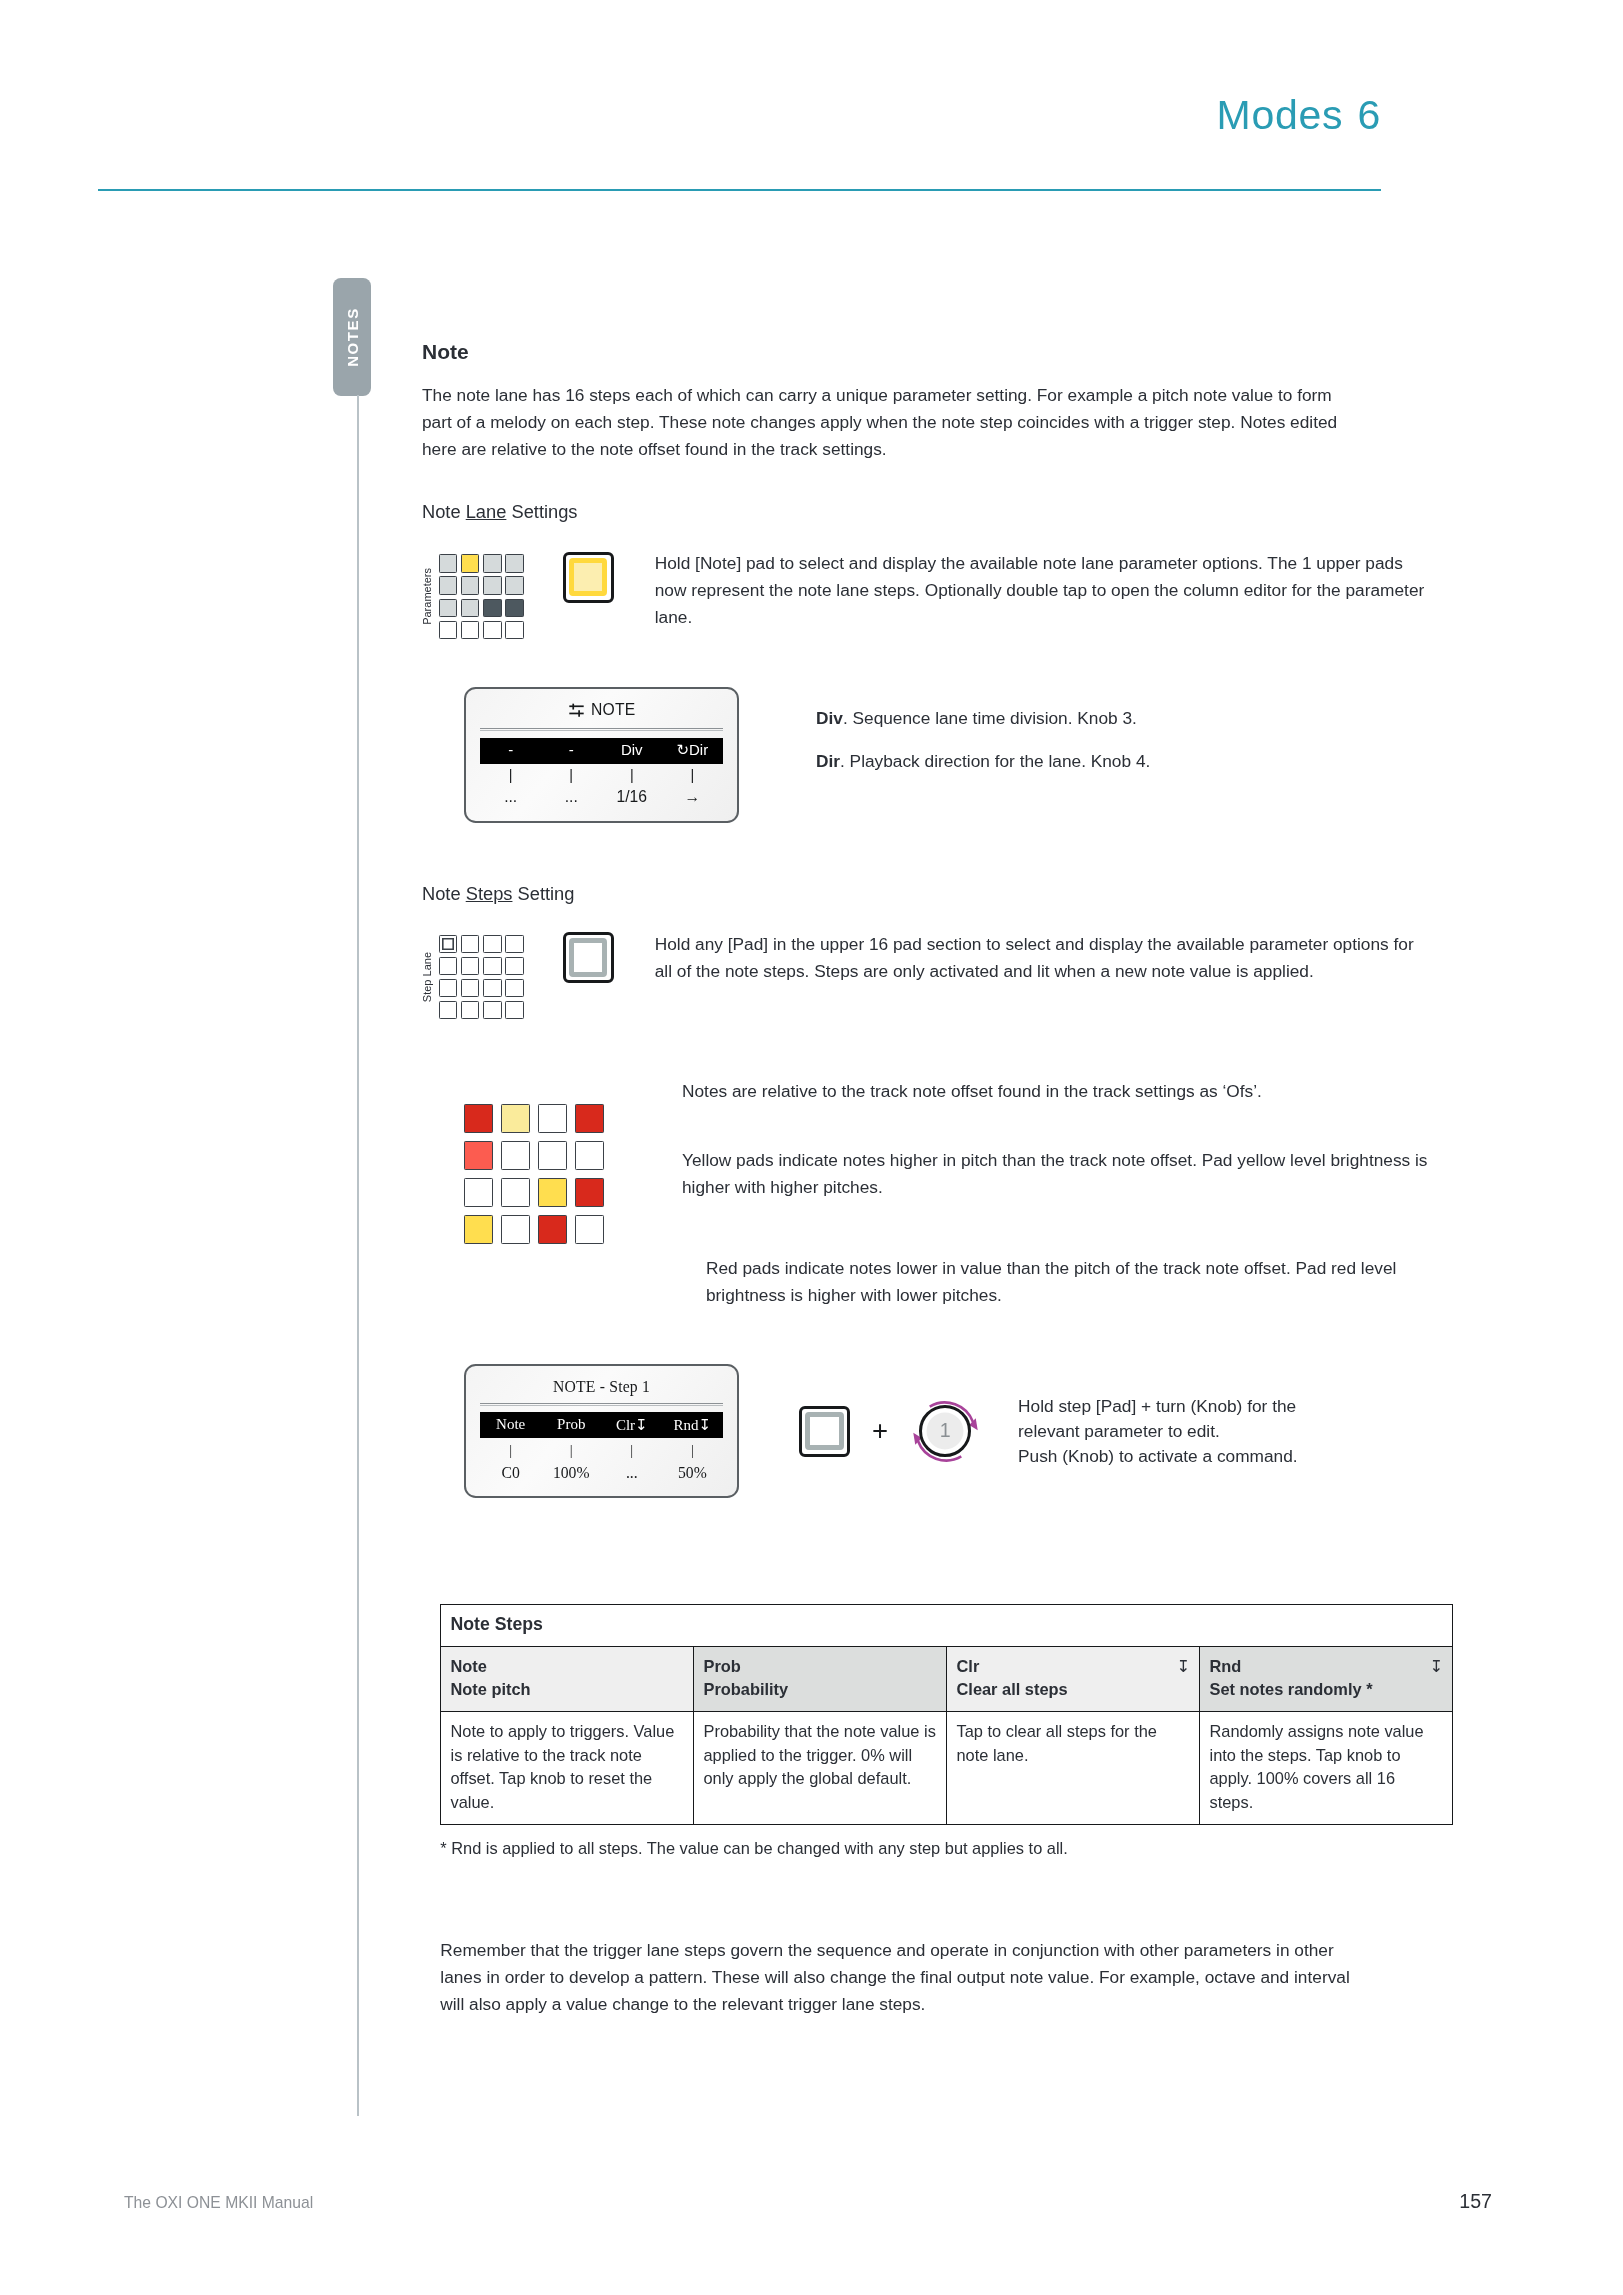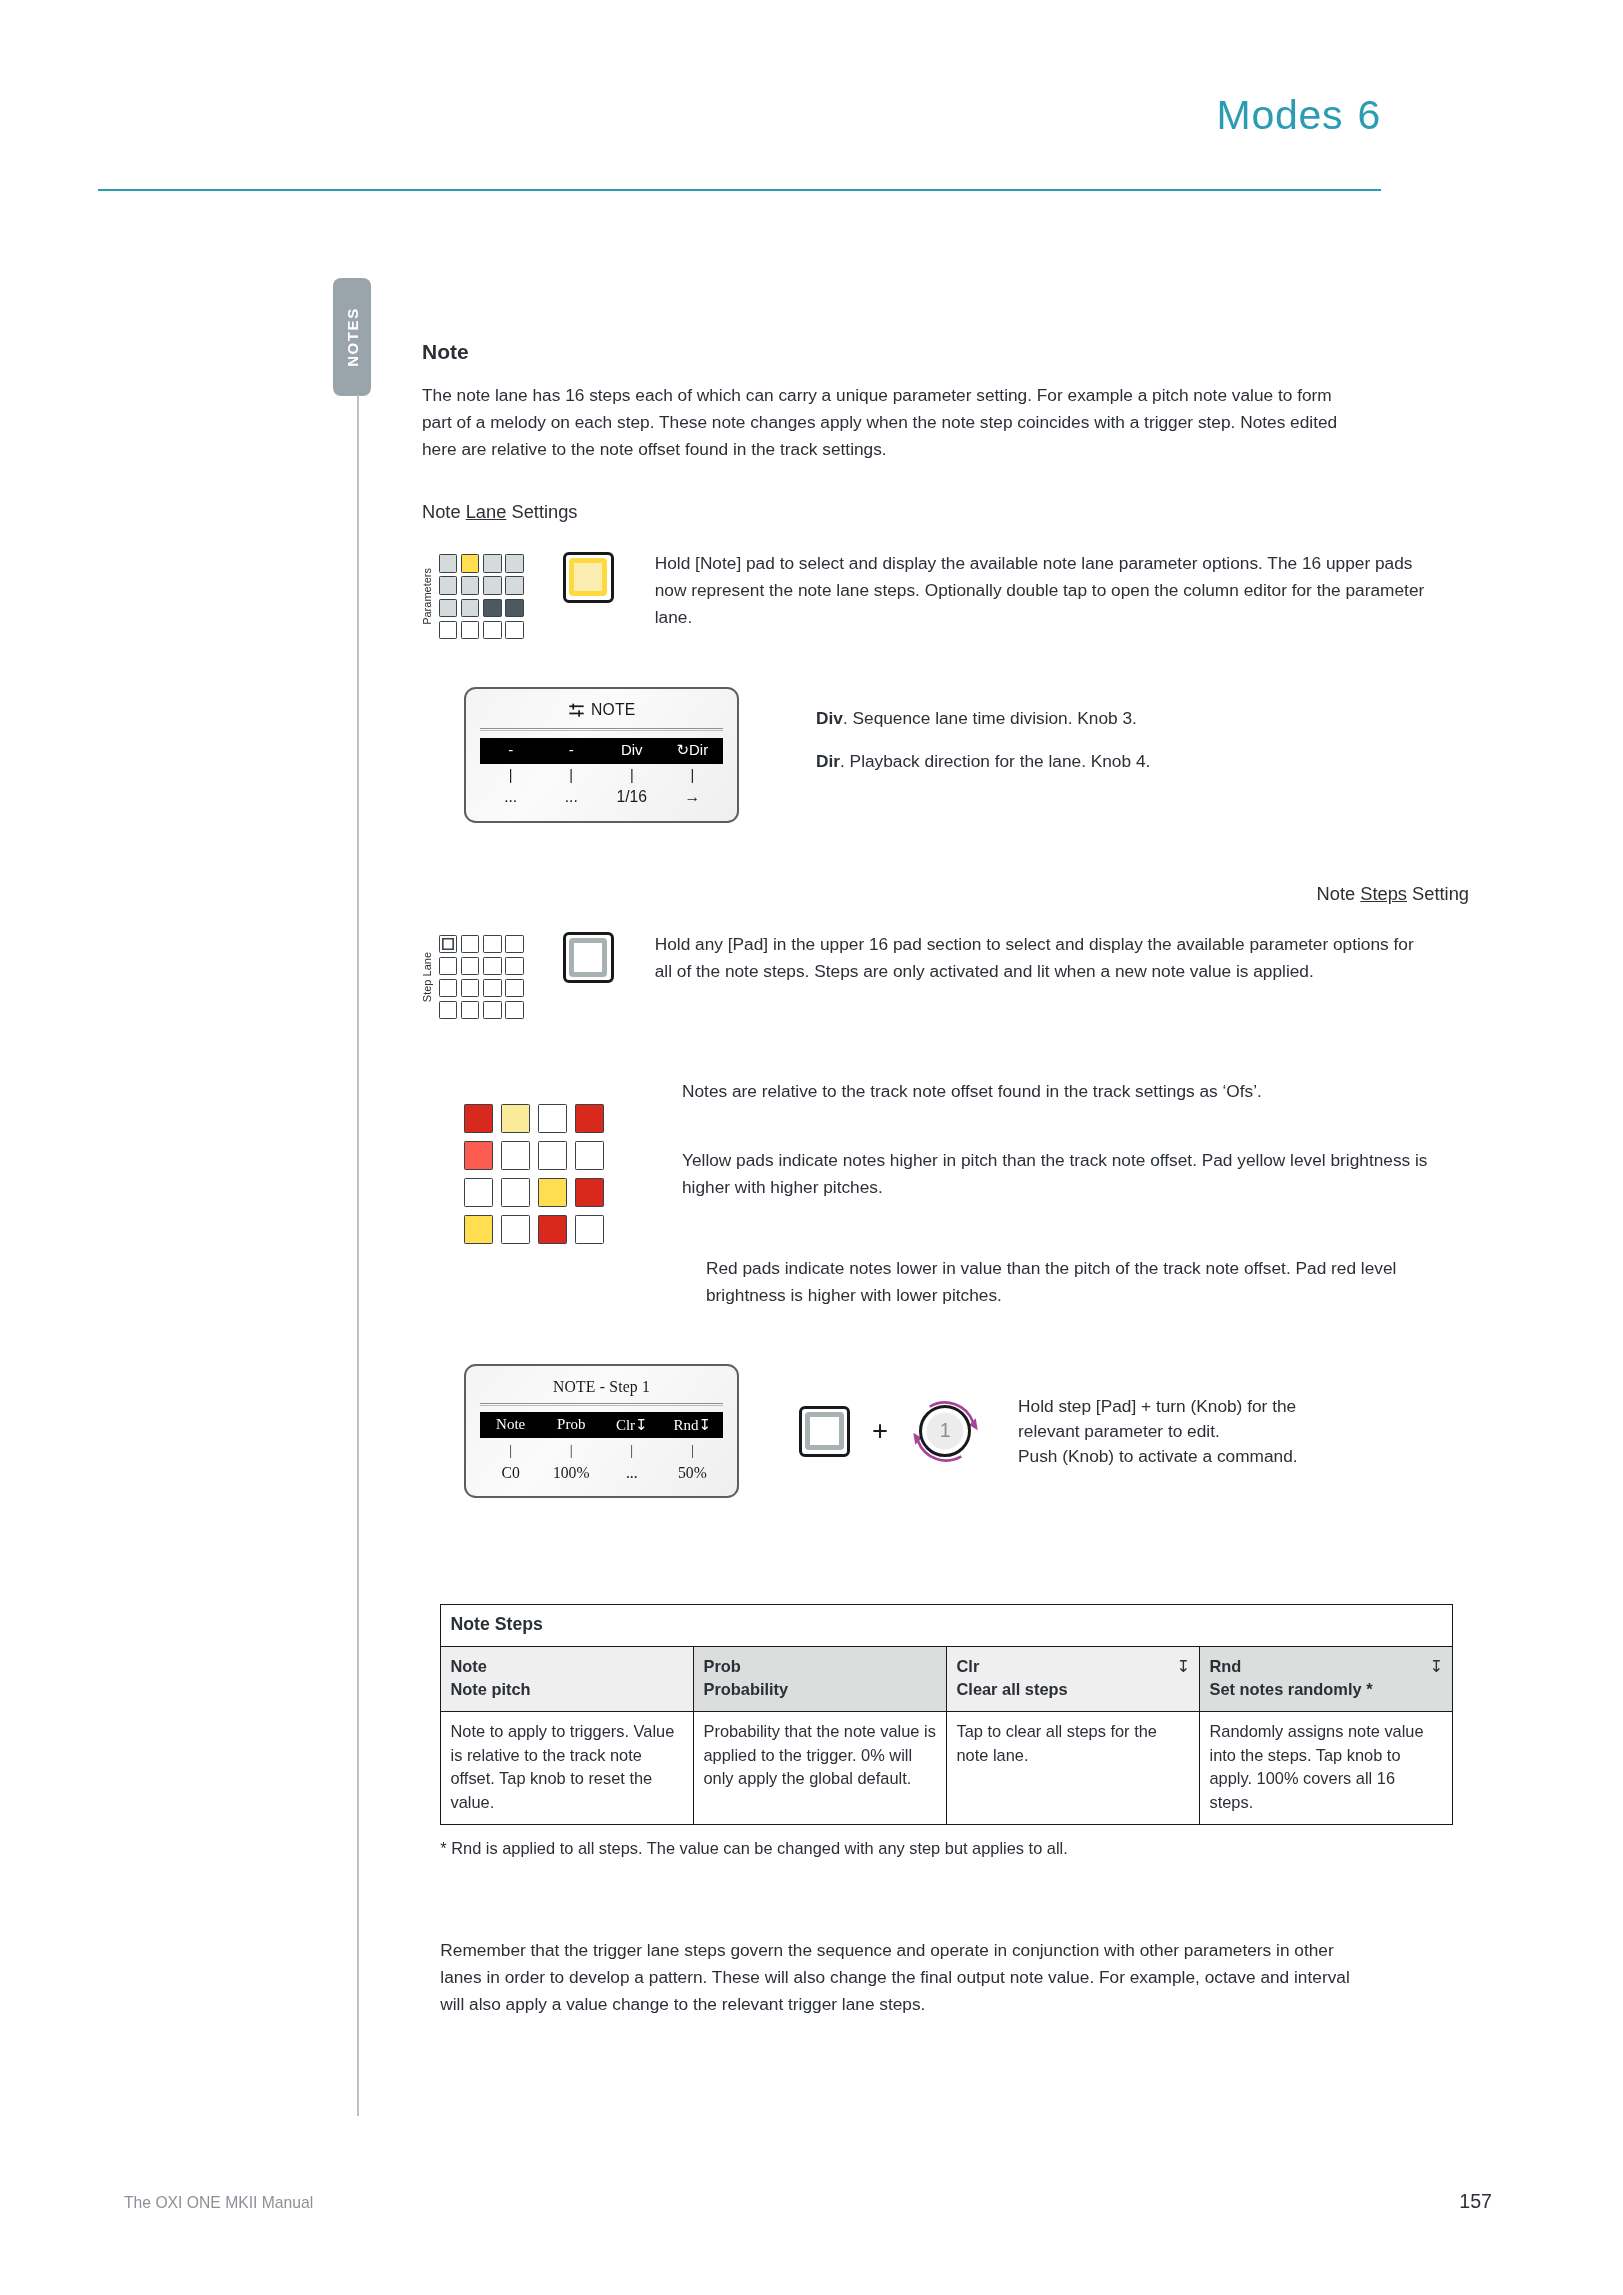--- a/index.html
+++ b/index.html
@@ -344,21 +344,21 @@
       <div class="pad dark"></div>
       <div class="pad dark"></div>
       <div class="pad"></div>
       <div class="pad"></div>
       <div class="pad"></div>
       <div class="pad"></div>
     </div>
     <div class="big-pad" style="margin-left:39px; margin-top:-2.6px;">
       <div class="big-pad-inner yellow"></div>
     </div>
-    <p class="body-text" style="width:772px; margin-left:41px; margin-top:-3.9px;">Hold [Note] pad to select and display the available note lane parameter options. The 16 upper pads now represent the note lane steps. Optionally double tap to open the column editor for the parameter lane.</p>
+    <p class="body-text" style="width:772px; margin-left:41px; margin-top:-3.9px;">Hold [Note] pad to select and display the available note lane parameter options. The 1 upper pads now represent the note lane steps. Optionally double tap to open the column editor for the parameter lane.</p>
   </div>
 
   <div class="illus-row" style="margin-top:48px; align-items:flex-start;">
     <div class="screen" style="margin-left:42px;">
       <div class="screen-title">
         <span class="slider-icon">
           <svg width="17" height="14.4" viewBox="0 0 26 22">
             <line x1="2" y1="5" x2="24" y2="5" stroke="#17191b" stroke-width="2.6"></line>
             <line x1="2" y1="16" x2="24" y2="16" stroke="#17191b" stroke-width="2.6"></line>
             <line x1="8" y1="1" x2="8" y2="10" stroke="#17191b" stroke-width="2.6"></line>
@@ -386,21 +386,21 @@
         <div>→</div>
       </div>
     </div>
 
     <div style="margin-left:77px; margin-top:18px;">
       <p class="body-text" style="margin-bottom:15.7px;"><b>Div</b><span>. Sequence lane time division. Knob 3.</span></p>
       <p class="body-text"><b>Dir</b><span>. Playback direction for the lane. Knob 4.</span></p>
     </div>
   </div>
 
-  <p class="subhead" style="margin-top:60px;text-align:right;"><span>Note </span><u>Steps</u><span> Setting</span></p>
+  <p class="subhead" style="margin-top:60px;"><span>Note </span><u>Steps</u><span> Setting</span></p>
 
   <div class="illus-row" style="margin-top:30px;">
     <div class="grid-label">Step Lane</div>
     <div class="pad-grid">
       <div class="pad sel"></div>
       <div class="pad"></div>
       <div class="pad"></div>
       <div class="pad"></div>
       <div class="pad"></div>
       <div class="pad"></div>

